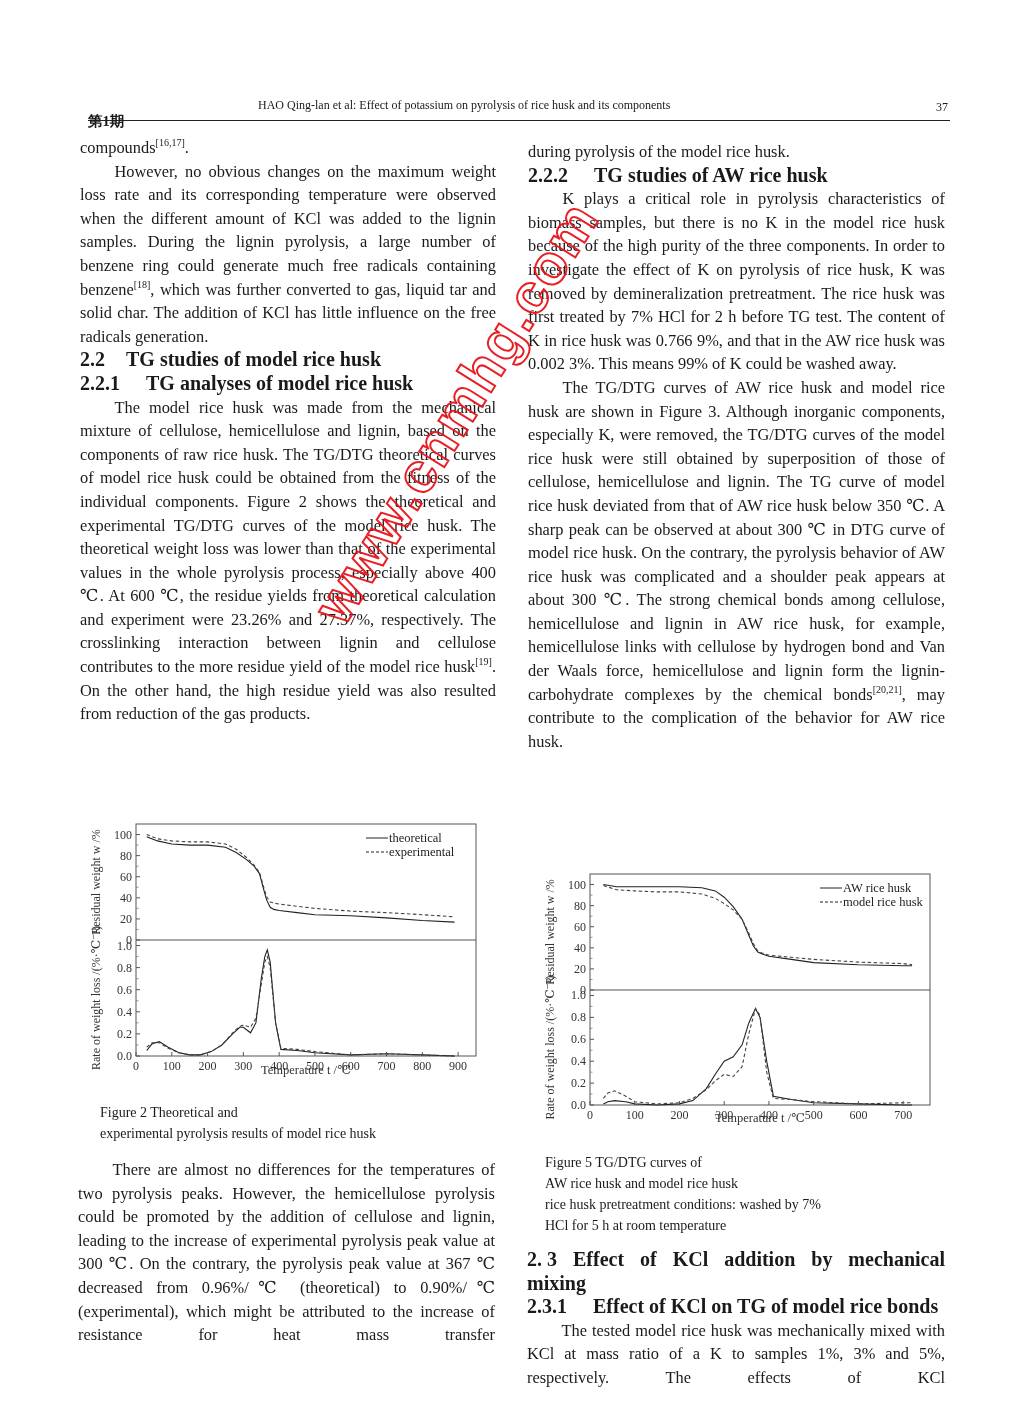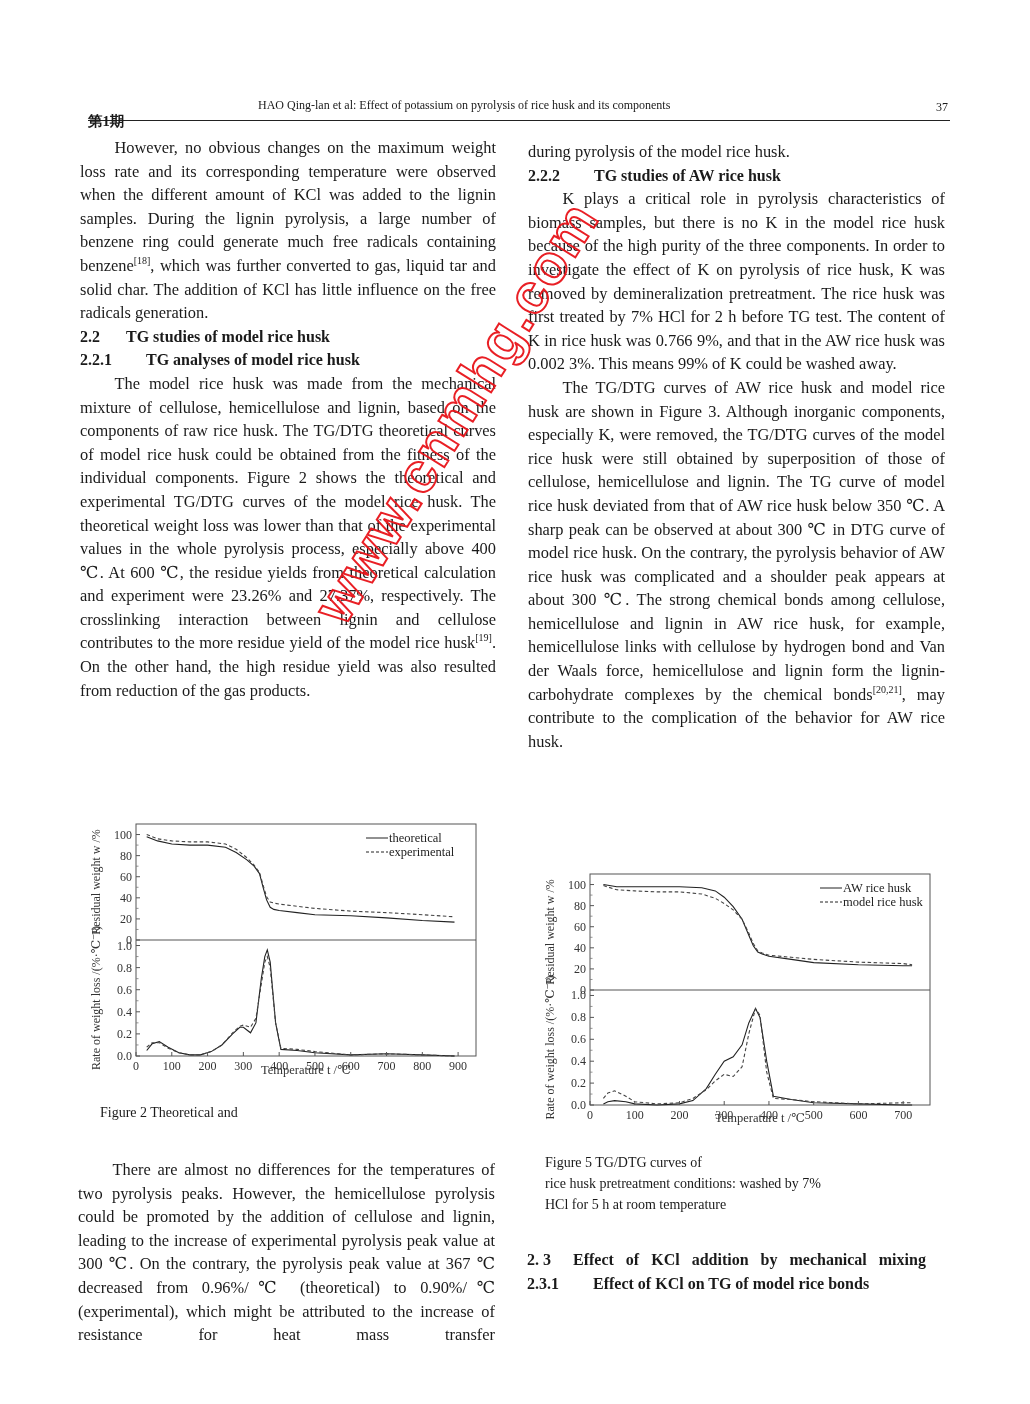--- a/index.html
+++ b/index.html
@@ -8,21 +8,21 @@
   .header { position:absolute; left:88px; top:94px; width:862px; height:26px;
             border-bottom:1.5px solid #222; font-size:14.5px; }
   .header .left { position:absolute; left:0; top:18px; font-weight:bold; }
   .header .mid { position:absolute; left:170px; top:4px; font-size:12px; }
   .header .right { position:absolute; right:2px; top:6px; font-size:12px; }
   .col { position:absolute; font-size:16.4px; line-height:23.6px; text-align:justify; }
   .col p { margin:0; }
   .col p.ind { text-indent:2.1em; }
   .col p { text-align-last:justify; }
   .col p.nolast { text-align-last:left; }
-  .h2 { font-weight:bold; font-size:16px; margin:0; line-height:23.6px; text-align-last:left !important; }
+  .h2 { font-weight:bold; font-size:20px; margin:0; line-height:23.6px; text-align-last:left !important; }
   .h2 .num { display:inline-block; min-width:46px; }
   .h3 .num { display:inline-block; min-width:66px; }
   sup { font-size:10px; line-height:0; vertical-align:7px; }
   #col-left { left:80px; top:136px; width:416px; }
   #col-left2 { left:78px; top:1158px; width:417px; }
   #col-right { left:528px; top:140px; width:417px; }
   #col-right2 { left:527px; top:1248px; width:418px; }
   .caption { position:absolute; font-size:14px; line-height:21px; }
   #cap2 { left:100px; top:1102px; width:380px; }
   #cap3 { left:545px; top:1152px; width:380px; }
@@ -38,20 +38,21 @@
 </head>
 <body>
 
 <div class="header">
   <span class="left">第1期</span>
   <span class="mid">HAO Qing-lan et al: Effect of potassium on pyrolysis of rice husk and its components</span>
   <span class="right">37</span>
 </div>
 
 <div class="col" id="col-left">
+  <p class="nolast"><span>compounds</span><sup>[16,17]</sup>.</p>
   <p class="ind nolast"><span>However, no obvious changes on the maximum weight loss rate and its corresponding temperature were observed when the different amount of KCl was added to the lignin samples. During the lignin pyrolysis, a large number of benzene ring could generate much free radicals containing benzene</span><sup>[18]</sup><span>, which was further converted to gas, liquid tar and solid char. The addition of KCl has little influence on the free radicals generation.</span></p>
   <p class="h2 nolast"><span class="num">2.2</span><span>TG studies of model rice husk</span></p>
   <p class="h2 h3 nolast"><span class="num">2.2.1</span><span>TG analyses of model rice husk</span></p>
   <p class="ind nolast"><span>The model rice husk was made from the mechanical mixture of cellulose, hemicellulose and lignin, based on the components of raw rice husk. The TG/DTG theoretical curves of model rice husk could be obtained from the fitness of the individual components. Figure 2 shows the theoretical and experimental TG/DTG curves of the model rice husk. The theoretical weight loss was lower than that of the experimental values in the whole pyrolysis process, especially above 400 ℃. At 600 ℃, the residue yields from theoretical calculation and experiment were 23.26% and 27.37%, respectively. The crosslinking interaction between lignin and cellulose contributes to the more residue yield of the model rice husk</span><sup>[19]</sup><span>. On the other hand, the high residue yield was also resulted from reduction of the gas products.</span></p>
 </div>
 
 <svg class="fig" id="fig2" viewBox="0 0 400 280">
     <rect x="50" y="6" width="340" height="232" fill="none" stroke="#555" stroke-width="1"></rect>
     <line x1="50" y1="122" x2="390" y2="122" stroke="#555" stroke-width="1"></line>
     <line x1="50" y1="122" x2="54" y2="122" stroke="#555" stroke-width="1"></line>
@@ -115,20 +116,21 @@
     <line x1="300.52631578947364" y1="238" x2="300.52631578947364" y2="234" stroke="#555" stroke-width="1"></line>
     <text x="300.52631578947364" y="252" font-size="12" text-anchor="middle" fill="#333">700</text>
     <line x1="336.3157894736842" y1="238" x2="336.3157894736842" y2="234" stroke="#555" stroke-width="1"></line>
     <text x="336.3157894736842" y="252" font-size="12" text-anchor="middle" fill="#333">800</text>
     <line x1="372.10526315789474" y1="238" x2="372.10526315789474" y2="234" stroke="#555" stroke-width="1"></line>
     <text x="372.10526315789474" y="252" font-size="12" text-anchor="middle" fill="#333">900</text>
     <text x="220" y="256" font-size="12.5" text-anchor="middle" fill="#333">Temperature  t /℃</text>
   </svg>
 <div class="caption" id="cap2">
   <div>Figure 2    Theoretical and</div>
+  <div>experimental pyrolysis results of model rice husk</div>
 </div>
 
 <div class="col" id="col-left2">
   <p class="ind" style="text-align-last:justify">There are almost no differences for the temperatures of two pyrolysis peaks. However, the hemicellulose pyrolysis could be promoted by the addition of cellulose and lignin, leading to the increase of experimental pyrolysis peak value at 300 ℃. On the contrary, the pyrolysis peak value at 367 ℃ decreased from 0.96%/℃ (theoretical) to 0.90%/℃ (experimental), which might be attributed to the increase of resistance for heat mass transfer</p>
 </div>
 
 <div class="col" id="col-right">
   <p class="nolast">during pyrolysis of the model rice husk.</p>
   <p class="h2 h3 nolast"><span class="num">2.2.2</span><span>TG studies of AW rice husk</span></p>
   <p class="ind nolast">K plays a critical role in pyrolysis characteristics of biomass samples, but there is no K in the model rice husk because of the high purity of the three components. In order to investigate the effect of K on pyrolysis of rice husk, K was removed by demineralization pretreatment. The rice husk was first treated by 7% HCl for 2 h before TG test. The content of K in rice husk was 0.766 9%, and that in the AW rice husk was 0.002 3%. This means 99% of K could be washed away.</p>
@@ -195,22 +197,24 @@
     <line x1="273.68421052631584" y1="237" x2="273.68421052631584" y2="233" stroke="#555" stroke-width="1"></line>
     <text x="273.68421052631584" y="251" font-size="12" text-anchor="middle" fill="#333">500</text>
     <line x1="318.42105263157896" y1="237" x2="318.42105263157896" y2="233" stroke="#555" stroke-width="1"></line>
     <text x="318.42105263157896" y="251" font-size="12" text-anchor="middle" fill="#333">600</text>
     <line x1="363.1578947368421" y1="237" x2="363.1578947368421" y2="233" stroke="#555" stroke-width="1"></line>
     <text x="363.1578947368421" y="251" font-size="12" text-anchor="middle" fill="#333">700</text>
     <text x="220" y="254" font-size="12.5" text-anchor="middle" fill="#333">Temperature  t /℃</text>
   </svg>
 <div class="caption" id="cap3">
   <div>Figure 5    TG/DTG curves of</div>
+  <div>AW rice husk and model rice husk</div>
   <div>rice husk pretreatment conditions: washed by 7%</div>
   <div>HCl for 5 h at room temperature</div>
 </div>
 
 <div class="col" id="col-right2">
   <p class="h2" style="text-align:justify;text-align-last:left"><span class="num">2. 3</span><span style="word-spacing:8px">Effect of KCl addition by mechanical mixing</span></p>
   <p class="h2 h3 nolast"><span class="num">2.3.1</span><span>Effect of KCl on TG of model rice bonds</span></p>
+  <p class="ind" style="text-align-last:justify">The tested model rice husk was mechanically mixed with KCl at mass ratio of a K to samples 1%, 3% and 5%, respectively. The effects of KCl</p>
 </div>
 
 <div class="watermark">www.cnmhg.com</div>
 
 </body></html>

